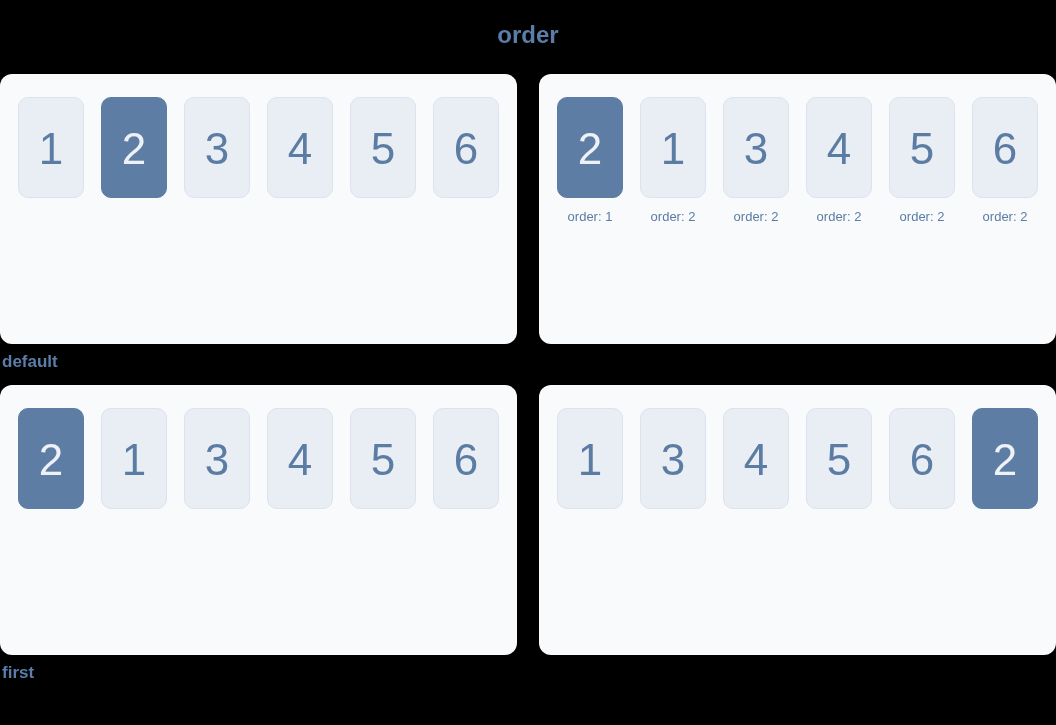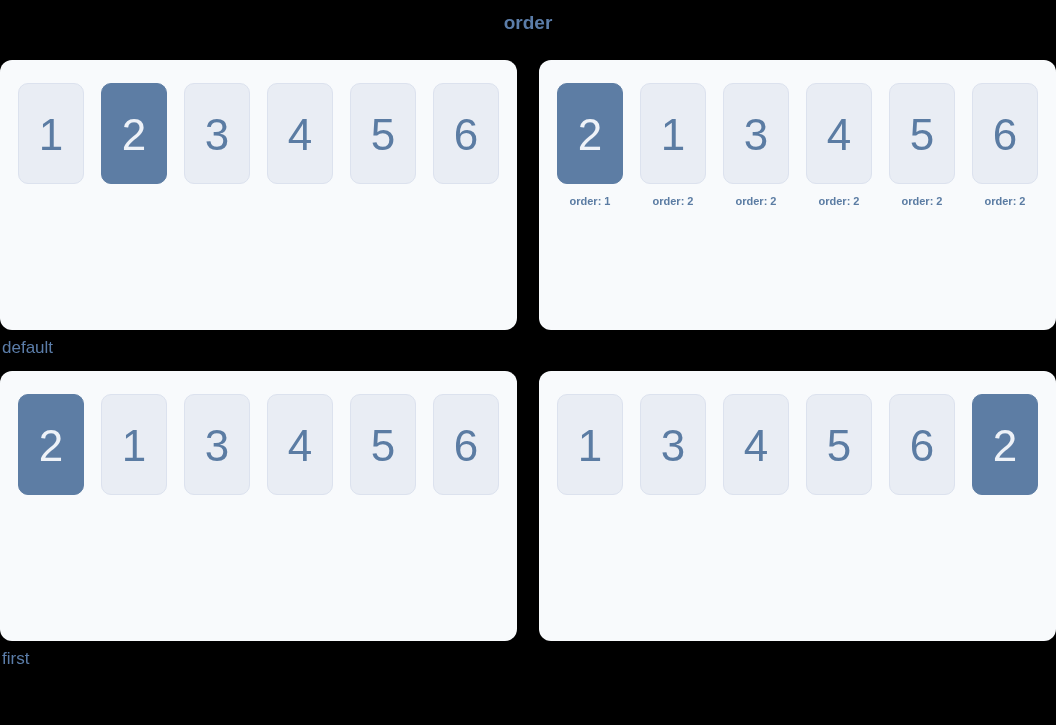--- a/index.html
+++ b/index.html
@@ -18,24 +18,24 @@
     padding: 0;
     background: var(--bg);
   }
   body {
     width: 1056px;
     height: 725px;
     overflow: hidden;
     font-family: "Liberation Sans", sans-serif;
   }
   .page-title {
-    margin: 8px;
+    margin: 17px;
     padding-top: 5px;
     text-align: center;
-    font-size: 19px;
+    font-size: 24px;
     line-height: 1.1;
     font-weight: 700;
     color: var(--heading-text);
   }
   .figures-grid {
     display: grid;
     grid-template-columns: 1fr 1fr;
     column-gap: 22px;
     row-gap: 13px;
     margin-top: 26px;
@@ -72,31 +72,31 @@
     font-weight: 500;
     color: var(--item-text);
     padding-top: 3px;
   }
   .flex-item.highlight {
     background: var(--hl-bg);
     border-color: var(--hl-bg);
     color: var(--hl-text);
   }
   .item-sub {
-    font-size: 11px;
-    font-weight: 700;
+    font-size: 13px;
+    font-weight: 400;
     color: var(--item-text);
     white-space: nowrap;
   }
   figcaption.caption {
     margin-top: 8px;
     padding-left: 2px;
     font-size: 17px;
     line-height: 20px;
-    font-weight: 400;
+    font-weight: 700;
     color: var(--heading-text);
   }
 </style>
 </head>
 <body>
 
 <h1 class="page-title">order</h1>
 
 <main class="figures-grid">
   <figure class="demo-figure">

